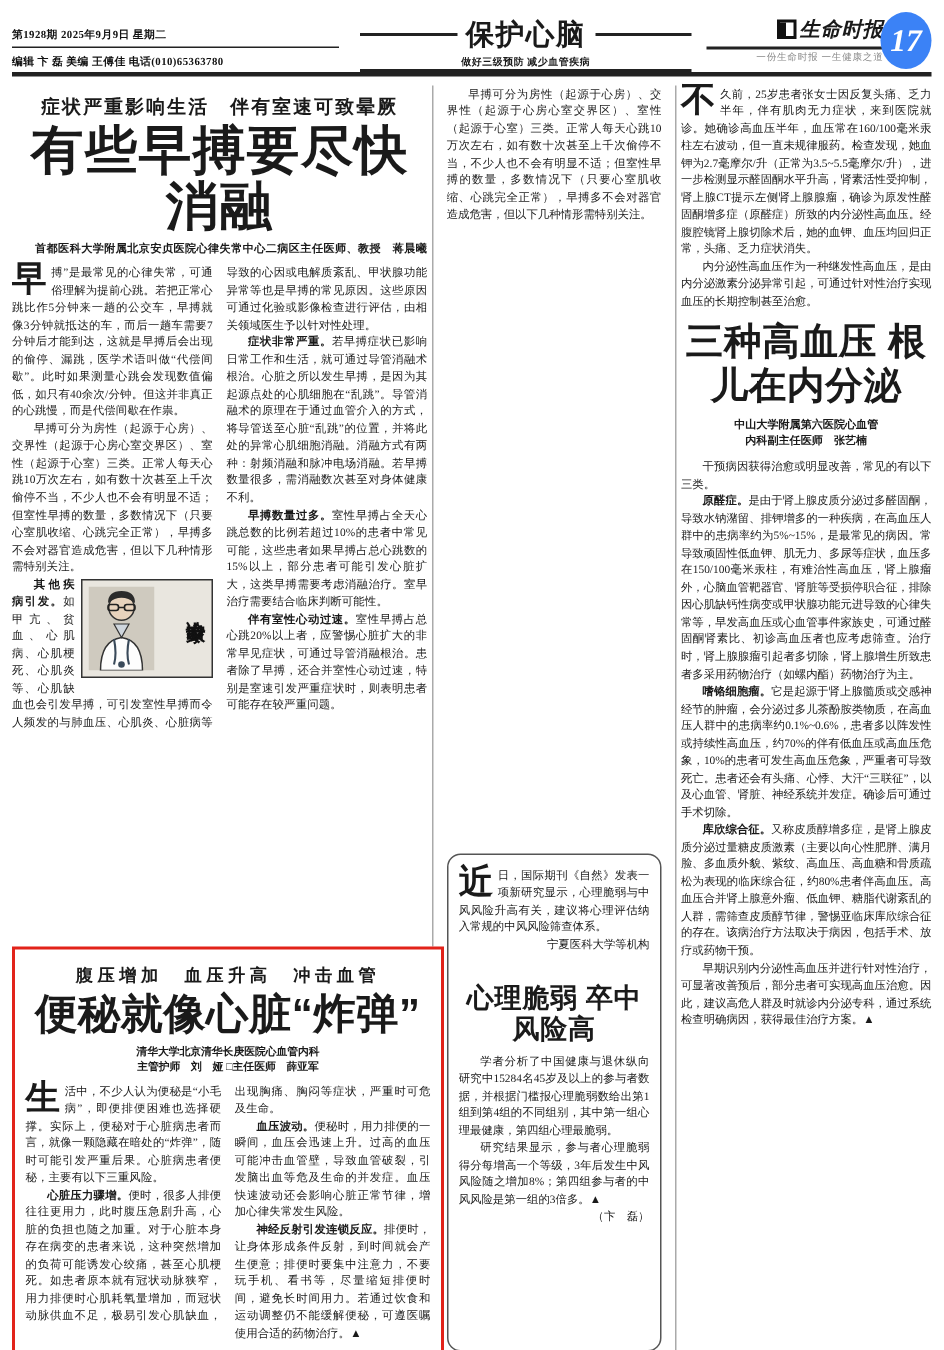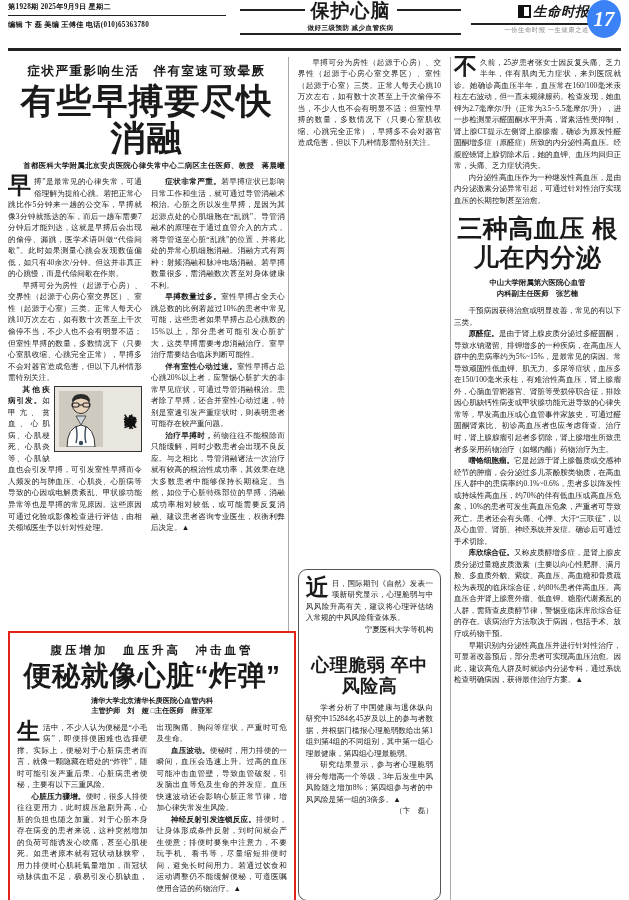--- a/index.html
+++ b/index.html
@@ -7,21 +7,21 @@
     width:629px;height:900px;
     background:#ffffff;
     font-family:"Liberation Serif","DejaVu Serif",serif;
     color:#1a1a1a;
     overflow:hidden;
     position:relative;
   }
   .page{position:relative;width:629px;height:900px;box-sizing:border-box;padding:0 8px;}
 
   
-  .masthead{position:relative;height:46px;display:flex;align-items:flex-start;}
+  .masthead{position:relative;height:46px;display:flex;align-items:flex-end;}
   .mh-left{width:222px;display:flex;flex-direction:column;justify-content:center;padding-top:2px;}
   .mh-line1{font-size:7.2px;letter-spacing:.3px;color:#111;font-weight:bold;padding-bottom:3px;border-bottom:1.6px solid #222;margin-right:4px;}
   .mh-line2{font-size:7.2px;letter-spacing:.3px;color:#111;font-weight:bold;padding-top:4px;}
   .mh-rule{width:2px;background:#222;margin:6px 0 10px 0;}
   .mh-center{flex:1;display:flex;flex-direction:column;align-items:center;justify-content:center;position:relative;}
   .mh-center:before,.mh-center:after{content:"";position:absolute;left:8px;right:8px;height:1.5px;background:#222;}
   .mh-center:before{top:9px;}
   .mh-center:after{top:33px;}
   .mh-title{font-size:19px;font-weight:bold;letter-spacing:1px;line-height:1;margin-top:1px;z-index:2;background:#fff;padding:0 6px;}
   .mh-sub{font-size:6.6px;font-weight:bold;letter-spacing:.4px;margin-top:4px;z-index:2;background:#fff;padding:0 4px;}
@@ -136,21 +136,20 @@
               <path d="M22 34 l-5 -9 h10z" fill="#cfd6dd" stroke="#333" stroke-width=".8"></path>
               <path d="M17 35 q2 10 0 17" stroke="#3a4a5a" stroke-width="1.4" fill="none"></path>
               <path d="M27 35 q-2 10 0 17" stroke="#3a4a5a" stroke-width="1.4" fill="none"></path>
               <circle cx="22" cy="52" r="2.2" fill="#3a4a5a"></circle>
             </svg>
             <span class="vtxt">专家出诊</span>
           </span><span class="subhead">其他疾病引发。</span><span>如甲亢、贫血、心肌病、心肌梗死、心肌炎等、心肌缺血也会引发早搏，可引发室性早搏而令人频发的与肺血压、心肌炎、心脏病等导致的心因或电解质紊乱、甲状腺功能异常等也是早搏的常见原因。这些原因可通过化验或影像检查进行评估，由相关领域医生予以针对性处理。</span></p>
           <p><span class="subhead">症状非常严重。</span><span>若早搏症状已影响日常工作和生活，就可通过导管消融术根治。心脏之所以发生早搏，是因为其起源点处的心肌细胞在“乱跳”。导管消融术的原理在于通过血管介入的方式，将导管送至心脏“乱跳”的位置，并将此处的异常心肌细胞消融。消融方式有两种：射频消融和脉冲电场消融。若早搏数量很多，需消融数次甚至对身体健康不利。</span></p>
           <p><span class="subhead">早搏数量过多。</span><span>室性早搏占全天心跳总数的比例若超过10%的患者中常见可能，这些患者如果早搏占总心跳数的15%以上，部分患者可能引发心脏扩大，这类早搏需要考虑消融治疗。室早治疗需要结合临床判断可能性。</span></p>
           <p><span class="subhead">伴有室性心动过速。</span><span>室性早搏占总心跳20%以上者，应警惕心脏扩大的非常早见症状，可通过导管消融根治。患者除了早搏，还合并室性心动过速，特别是室速引发严重症状时，则表明患者可能存在较严重问题。</span></p>
-          <p><span class="subhead">治疗早搏时，</span><span>药物往往不能根除而只能缓解，同时少数患者会出现不良反应。与之相比，导管消融诸法一次治疗就有较高的根治性成功率，其效果在绝大多数患者中能够保持长期稳定。当然，如位于心脏特殊部位的早搏，消融成功率相对较低，或可能需要反复消融、建议患者咨询专业医生，权衡利弊后决定。▲</span></p>
         </div>
       </div>
 
       <div class="redbox">
         <div class="kicker2">腹压增加　血压升高　冲击血管</div>
         <div class="headline2">便秘就像心脏“炸弹”</div>
         <div class="byline2">
           <div>清华大学北京清华长庚医院心血管内科</div>
           <div>主管护师　刘　娅 □主任医师　薛亚军</div>
         </div>

